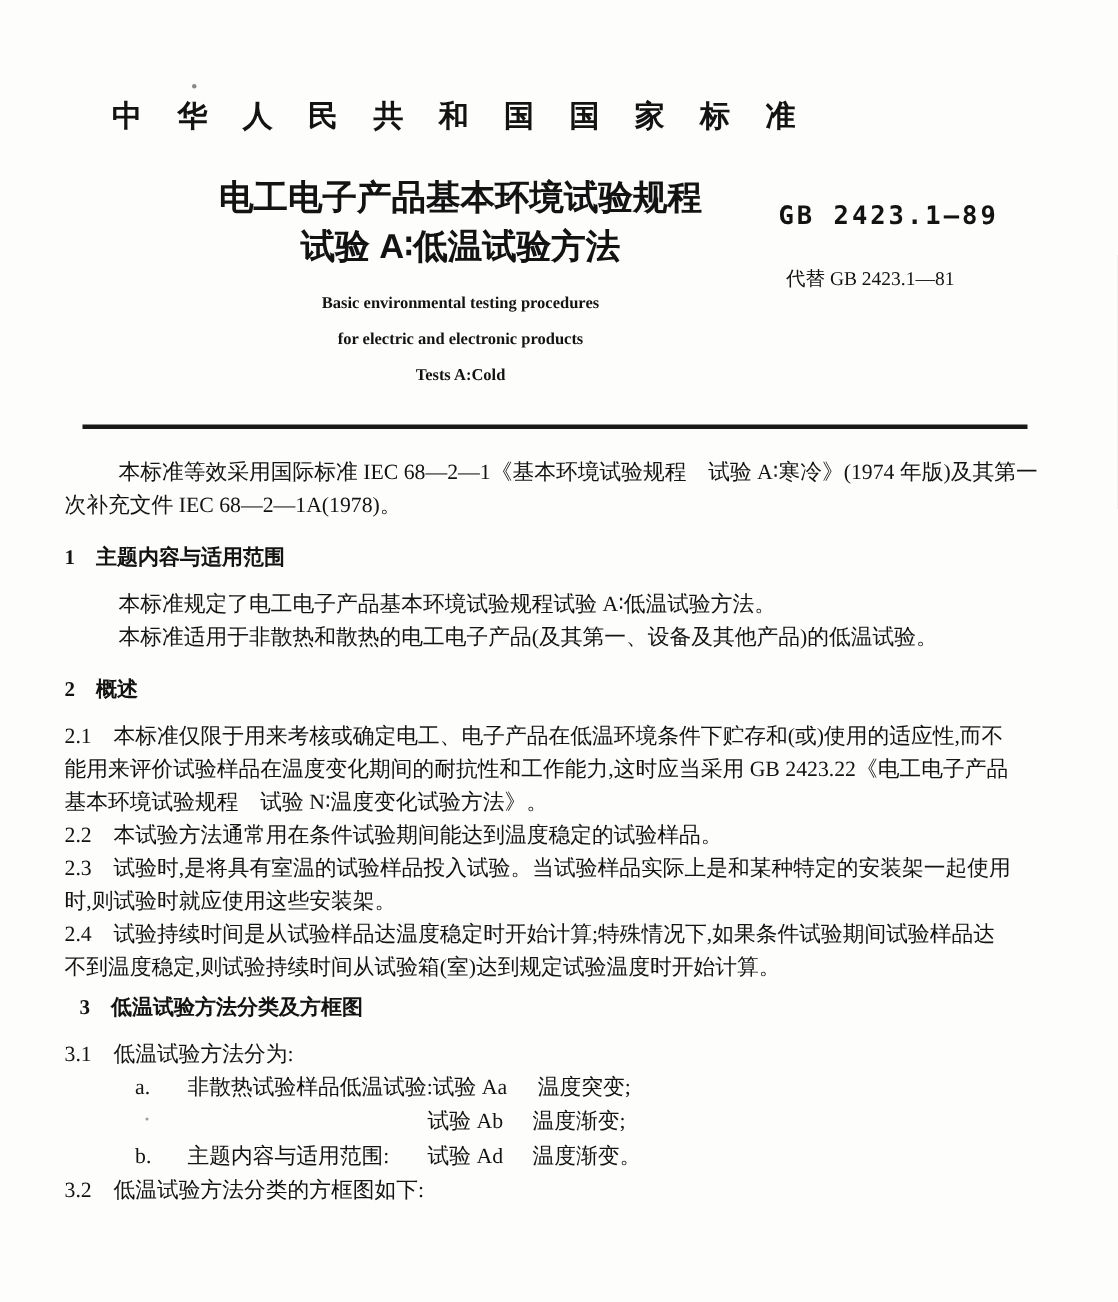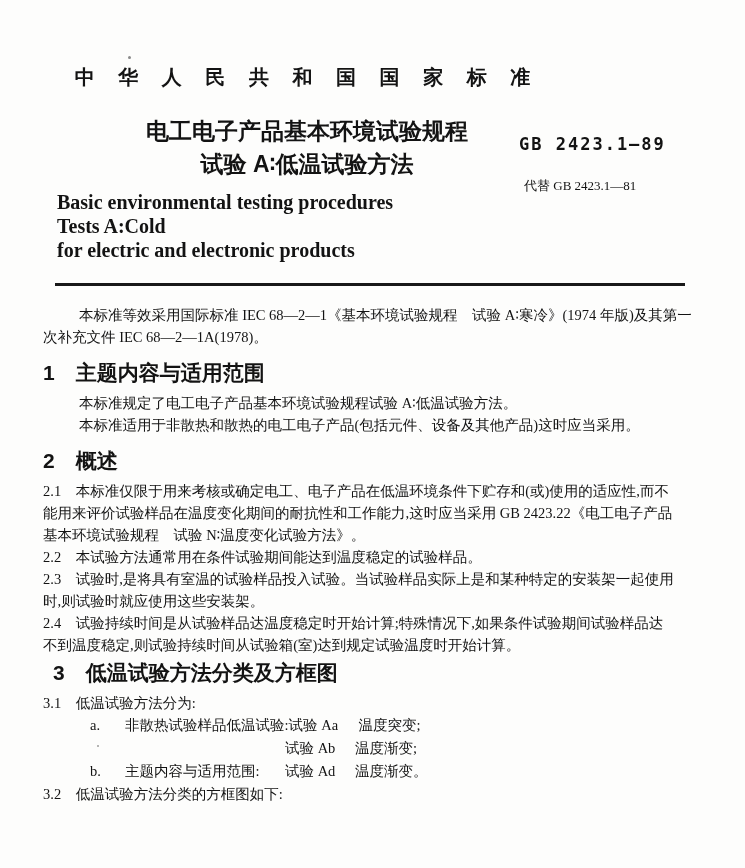--- a/index.html
+++ b/index.html
@@ -31,22 +31,23 @@
   }
   .title-cn2 {
     position: absolute; top: 149px; left: 57px; width: 500px;
     text-align: center;
     font-family: "Liberation Sans", sans-serif;
     font-weight: bold; font-size: 23px; line-height: 30px;
     white-space: pre; margin: 0;
   }
   .title-en {
     position: absolute; top: 190px; left: 57px; width: 500px;
+    text-align: center;
     font-family: "Liberation Serif", serif;
-    font-weight: bold; font-size: 20px; line-height: 24px;
+    font-weight: bold; font-size: 11px; line-height: 24px;
   }
   .std-code {
     position: absolute; top: 134px; left: 519px;
     font-family: "DejaVu Sans Mono", monospace;
     font-weight: bold; font-size: 17px; letter-spacing: 2px;
     white-space: pre;
   }
   .replaces {
     position: absolute; top: 177px; left: 524px;
     font-size: 13px; white-space: pre;
@@ -57,22 +58,22 @@
   }
 
   
   .doc-main {
     position: absolute; top: 304px; left: 43px; right: 52px;
     font-size: 14.5px; line-height: 22px;
   }
   .line { white-space: pre; margin: 0; }
   .line.indent { padding-left: 36px; }
   .sec-heading {
-    font-family: Liberation Sans, sans-serif;
-    font-weight: bold; font-size: 21px; line-height: 22px;
+    font-family: Liberation Serif, serif;
+    font-weight: bold; font-size: 14px; line-height: 22px;
     margin: 14px 0 8px 0; white-space: pre;
   }
   .sec-heading.tight { margin-top: 6px; margin-left: 10px; }
 
   .list-row {
     display: flex; line-height: 23px; margin-left: 47px; white-space: pre;
   }
   .col-label { flex: 0 0 35px; }
   .col-desc  { flex: 0 0 160px; }
   .col-test  { flex: 0 0 70px; }
@@ -91,37 +92,37 @@
   <div class="artifact a1"></div>
   <div class="artifact a2"></div>
 
   <div class="std-label">中 华 人 民 共 和 国 国 家 标 准</div>
 
   <h1 class="title-cn1">电工电子产品基本环境试验规程</h1>
   <h1 class="title-cn2">试验 A∶低温试验方法</h1>
 
   <div class="title-en">
     <div>Basic environmental testing procedures</div>
+    <div>for electric and electronic products</div>
     <div>Tests A:Cold</div>
-    <div>for electric and electronic products</div>
   </div>
 
   <div class="std-code">GB 2423.1—89</div>
   <div class="replaces">代替 GB 2423.1—81</div>
 
   <div class="header-rule"></div>
 
   <div class="doc-main">
 
     <p class="line indent">本标准等效采用国际标准 IEC 68—2—1《基本环境试验规程　试验 A∶寒冷》(1974 年版)及其第一</p>
     <p class="line">次补充文件 IEC 68—2—1A(1978)。</p>
 
     <h2 class="sec-heading">1　主题内容与适用范围</h2>
     <p class="line indent">本标准规定了电工电子产品基本环境试验规程试验 A∶低温试验方法。</p>
-    <p class="line indent">本标准适用于非散热和散热的电工电子产品(包括元件、设备及其他产品)这时应当采用。</p>
+    <p class="line indent">本标准适用于非散热和散热的电工电子产品(及其第一、设备及其他产品)的低温试验。</p>
 
     <h2 class="sec-heading">2　概述</h2>
     <p class="line">2.1　本标准仅限于用来考核或确定电工、电子产品在低温环境条件下贮存和(或)使用的适应性,而不</p>
     <p class="line">能用来评价试验样品在温度变化期间的耐抗性和工作能力,这时应当采用 GB 2423.22《电工电子产品</p>
     <p class="line">基本环境试验规程　试验 N∶温度变化试验方法》。</p>
     <p class="line">2.2　本试验方法通常用在条件试验期间能达到温度稳定的试验样品。</p>
     <p class="line">2.3　试验时,是将具有室温的试验样品投入试验。当试验样品实际上是和某种特定的安装架一起使用</p>
     <p class="line">时,则试验时就应使用这些安装架。</p>
     <p class="line">2.4　试验持续时间是从试验样品达温度稳定时开始计算;特殊情况下,如果条件试验期间试验样品达</p>
     <p class="line">不到温度稳定,则试验持续时间从试验箱(室)达到规定试验温度时开始计算。</p>

